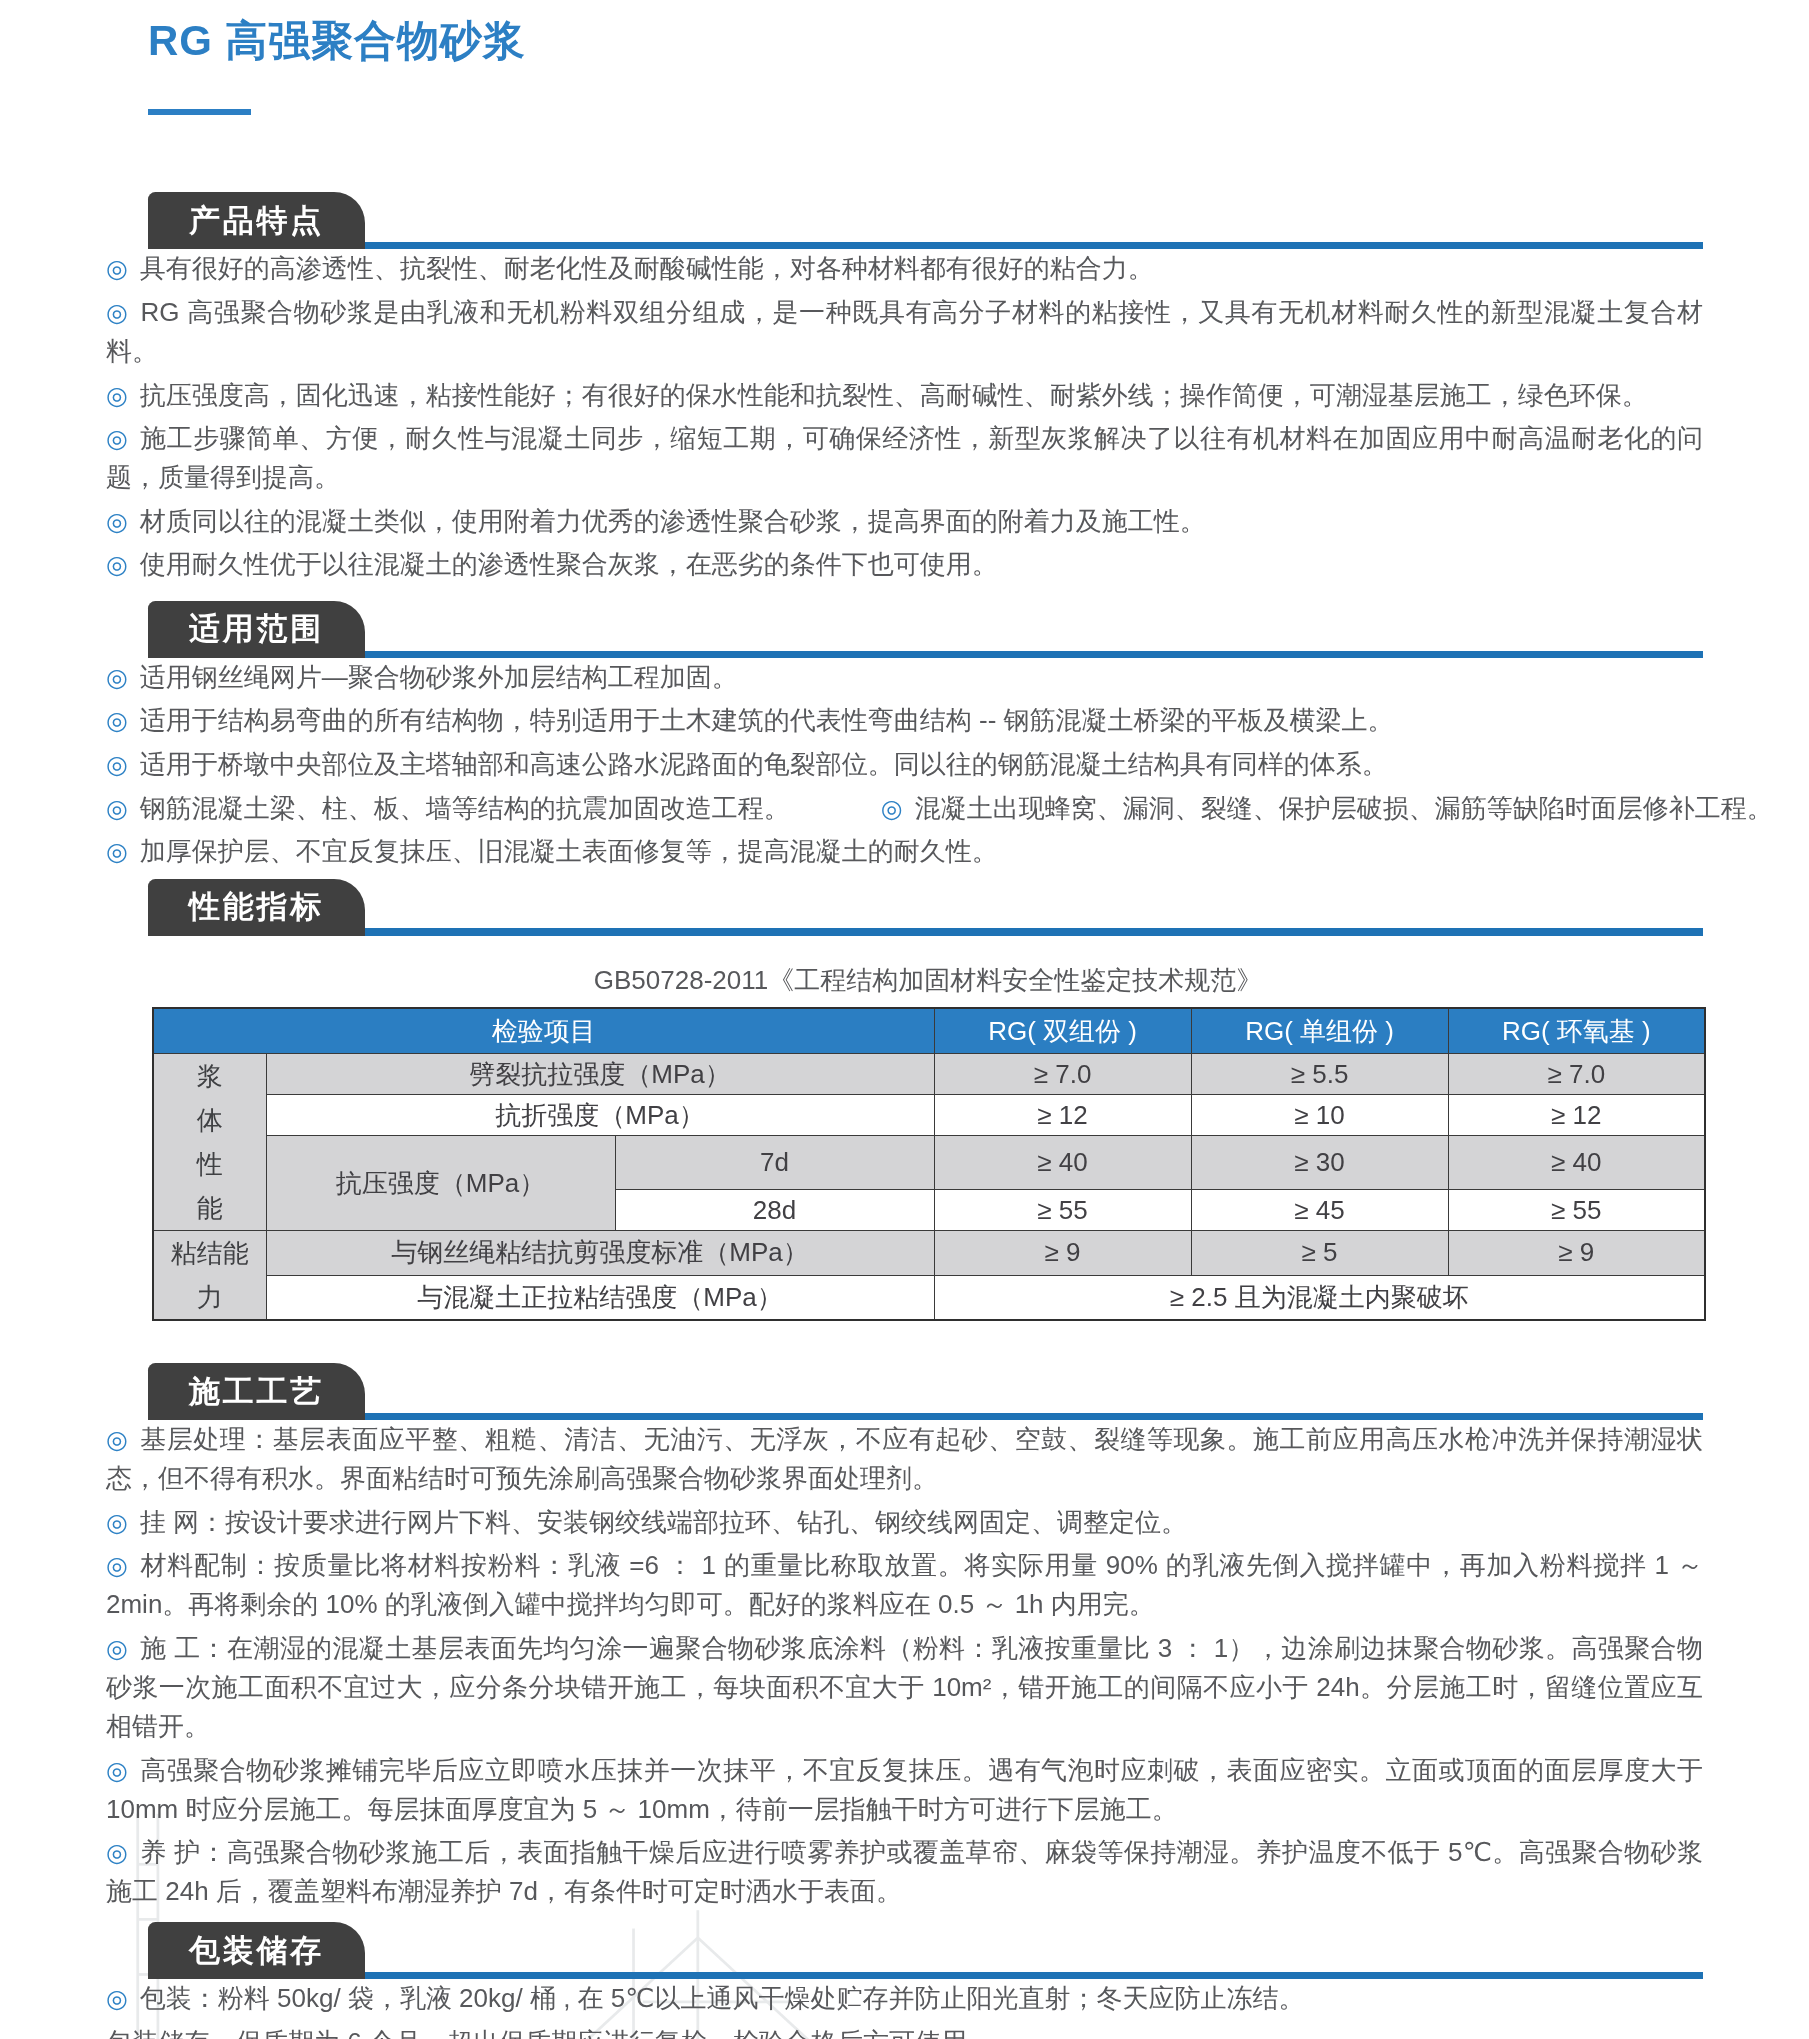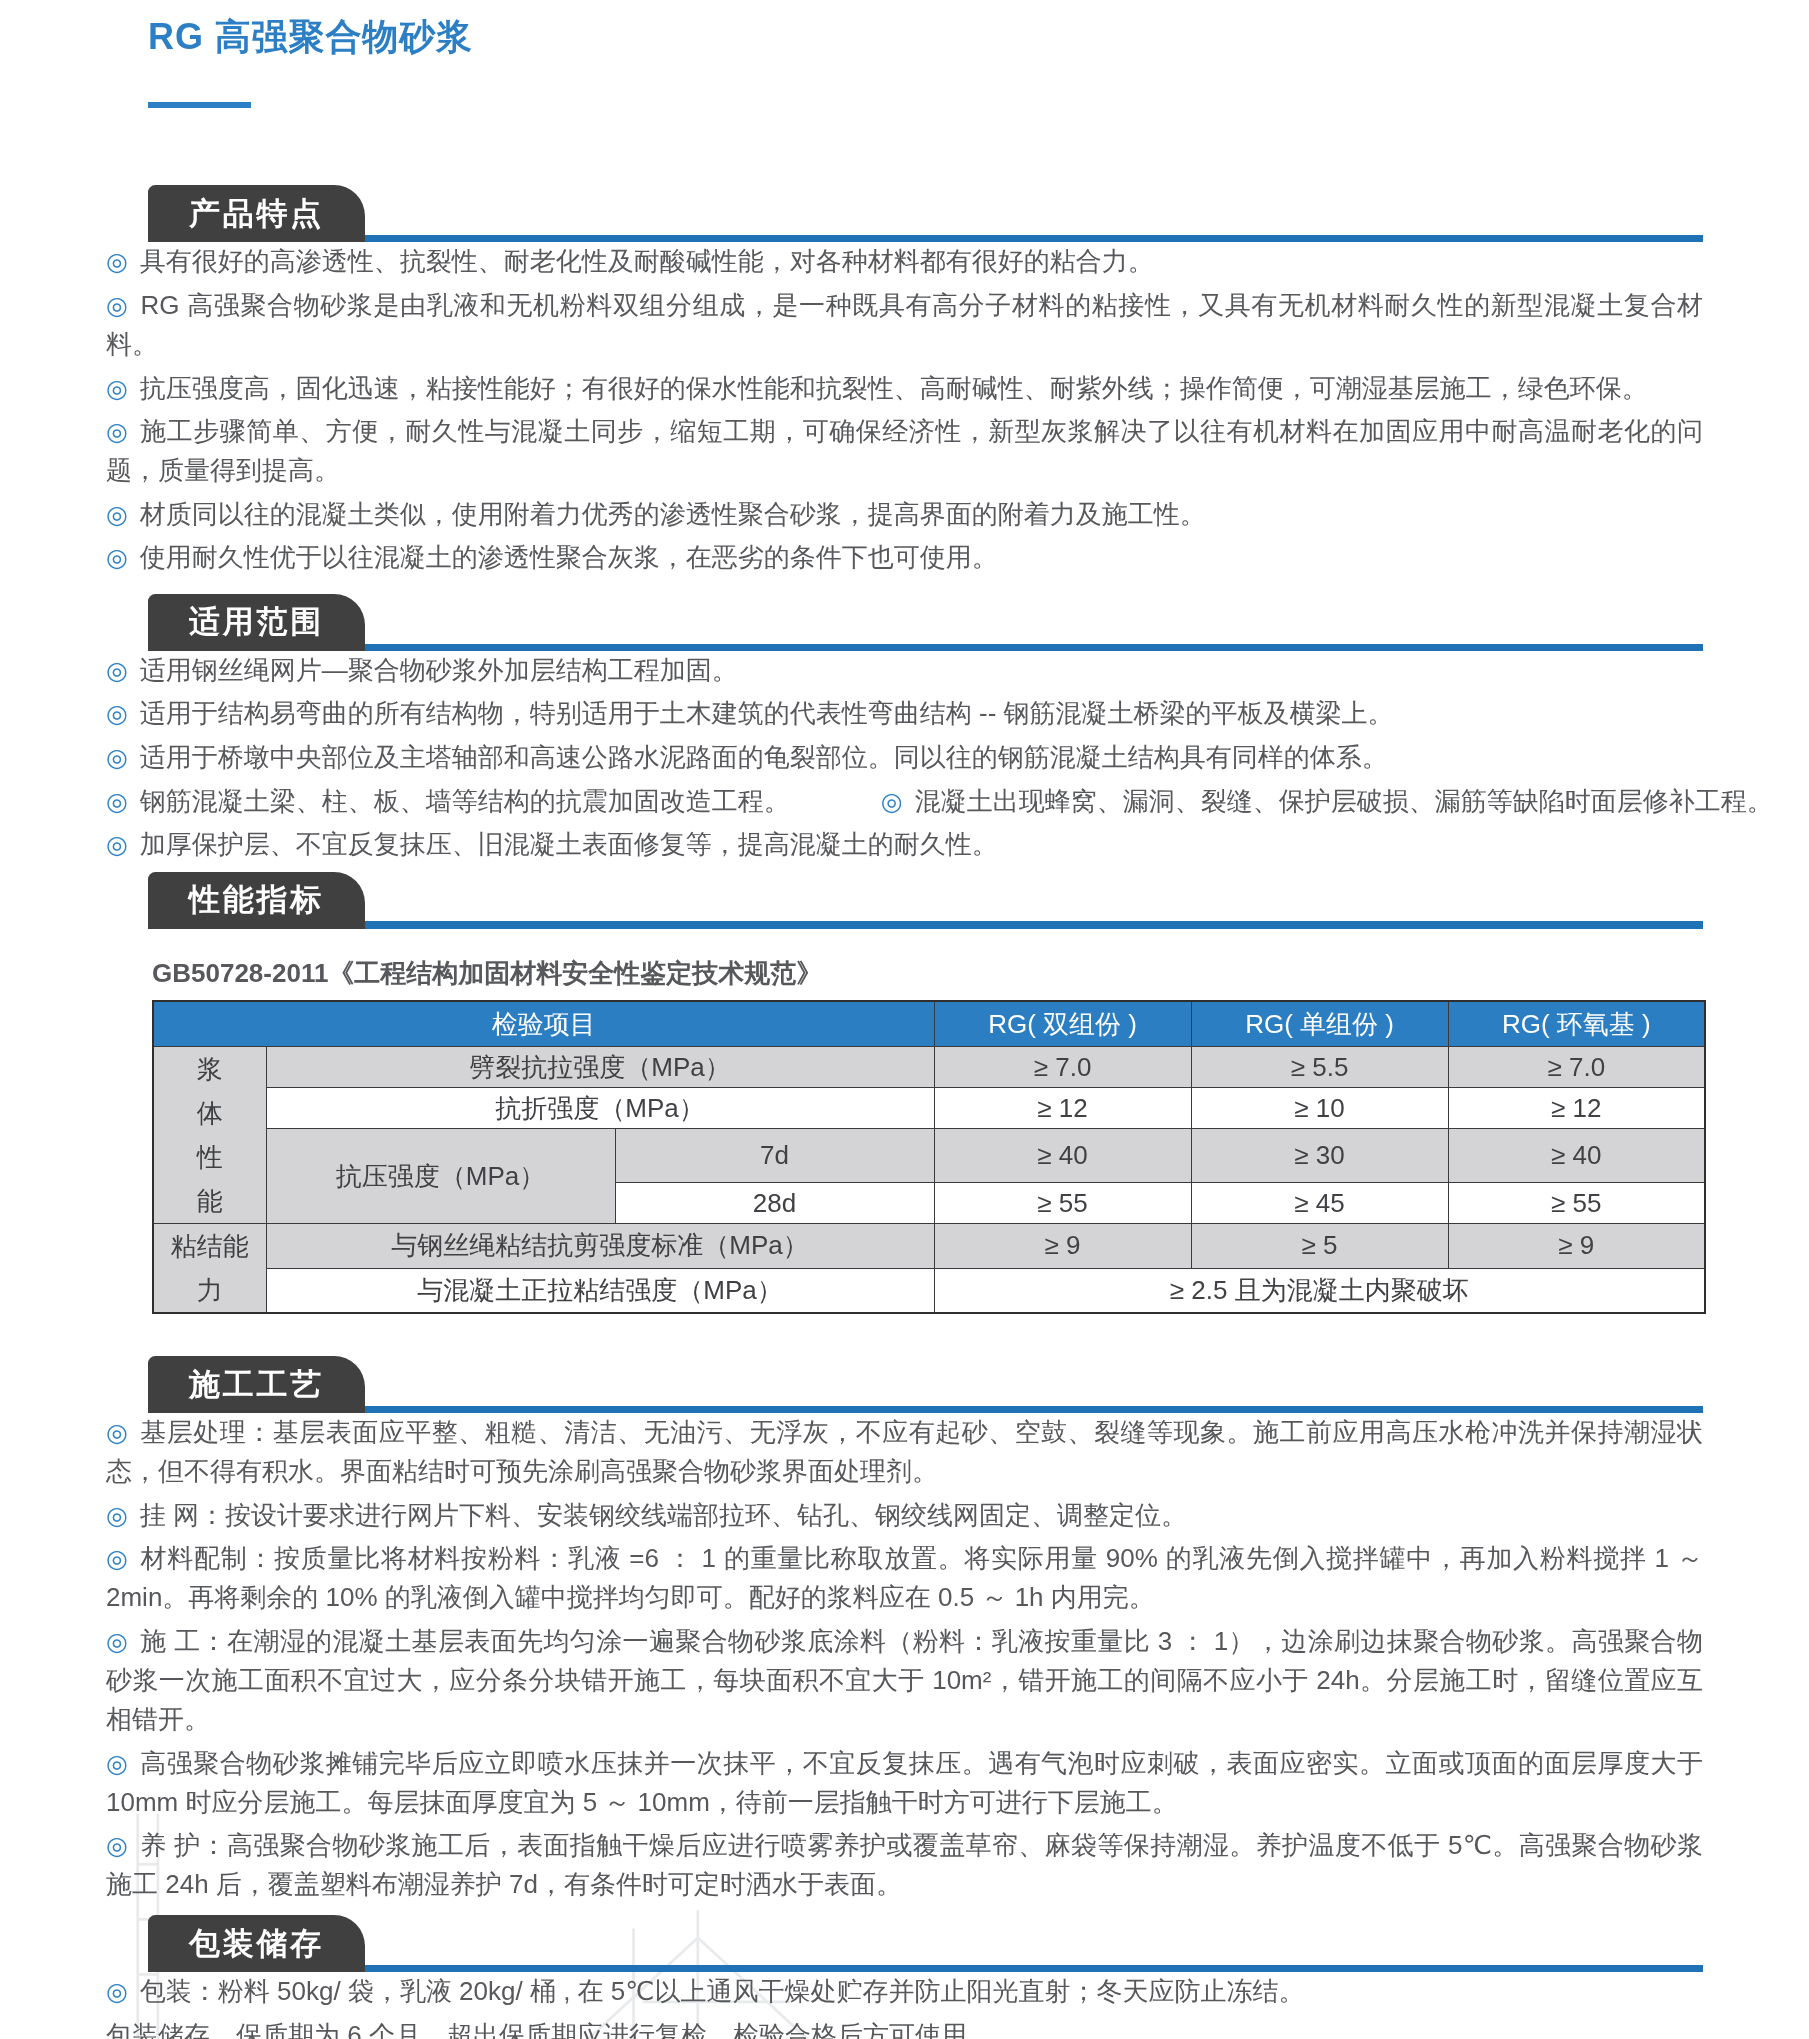--- a/index.html
+++ b/index.html
@@ -8,21 +8,21 @@
     width:1809px; height:2040px;
     background:#ffffff;
     overflow:hidden;
     font-family:"Liberation Sans","DejaVu Sans",sans-serif;
   }
   .watermark { position:absolute; left:0; top:0; z-index:0; }
   .content { position:relative; z-index:1; padding:13px 106px 0 106px; }
 
   .doc-title {
     margin:0 0 0 42px;
-    color:#2c7fc4; font-size:36px; font-weight:bold; letter-spacing:0.9px;
+    color:#2c7fc4; font-size:42px; font-weight:bold; letter-spacing:0.9px;
   }
   .title-rule { width:103px; height:6.4px; background:#2c7fc4; margin:40px 0 0 42px; }
 
   .sec-head { position:relative; height:57px; margin-left:42px; margin-right:0; }
   .sec-head .rule { position:absolute; left:0; right:0; bottom:0; height:7.3px; background:#1e72b5; }
   .sec-head .badge {
     position:absolute; left:0; bottom:0;
     width:217px; height:57px;
     background:#404040;
     border-radius:7.3px 31px 0 0;
@@ -35,21 +35,21 @@
   .b { color:#2e82c5; margin-right:12px; font-size:25px; }
   li.pair { text-align:left; white-space:nowrap; }
   .pair-left { display:inline-block; width:741px; vertical-align:top; }
 
   .m-feat { margin-top:77px; }
   .list-feat { margin-top:33px; }
   .m-scope { margin-top:16.5px; }
   .list-scope { margin-top:22px; }
   .list-scope li { margin-bottom:2.8px; }
   .m-perf { margin-top:7.3px; }
-  .tbl-caption { width:1552px; margin:27.5px 0 0 46px; text-align:left; font-size:26px; color:#57585b;font-weight:bold; }
+  .tbl-caption { width:1552px; margin:27.5px 0 0 46px; text-align:center; font-size:26px; color:#57585b; }
   .m-proc { margin-top:42px;padding-left:33px; }
   .list-proc { margin-top:22px; line-height:38px; }
   .m-stor { margin-top:11px; }
   .list-stor { margin-top:24px; }
 
   table.perf {
     border-collapse:collapse; table-layout:fixed;
     width:1552px; margin:9.2px 0 0 46px;
     font-size:26px; color:#414044;
     border:2.8px solid #2f2f2f;

